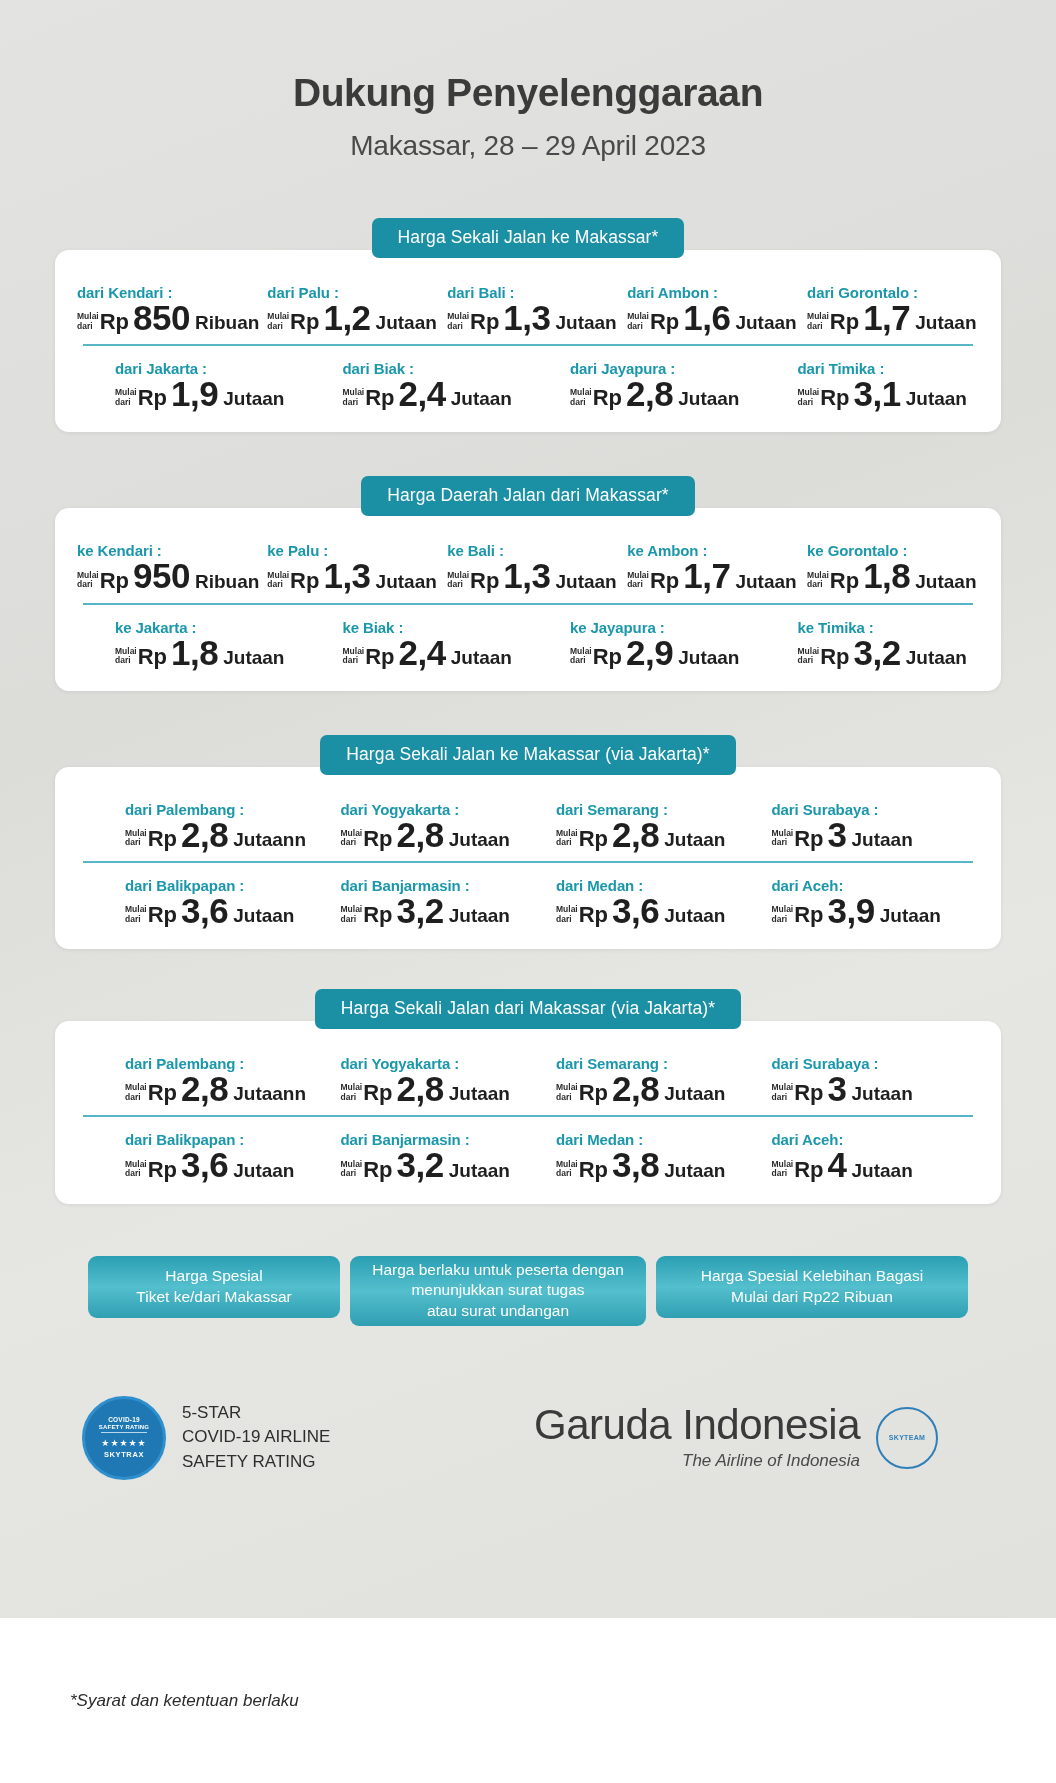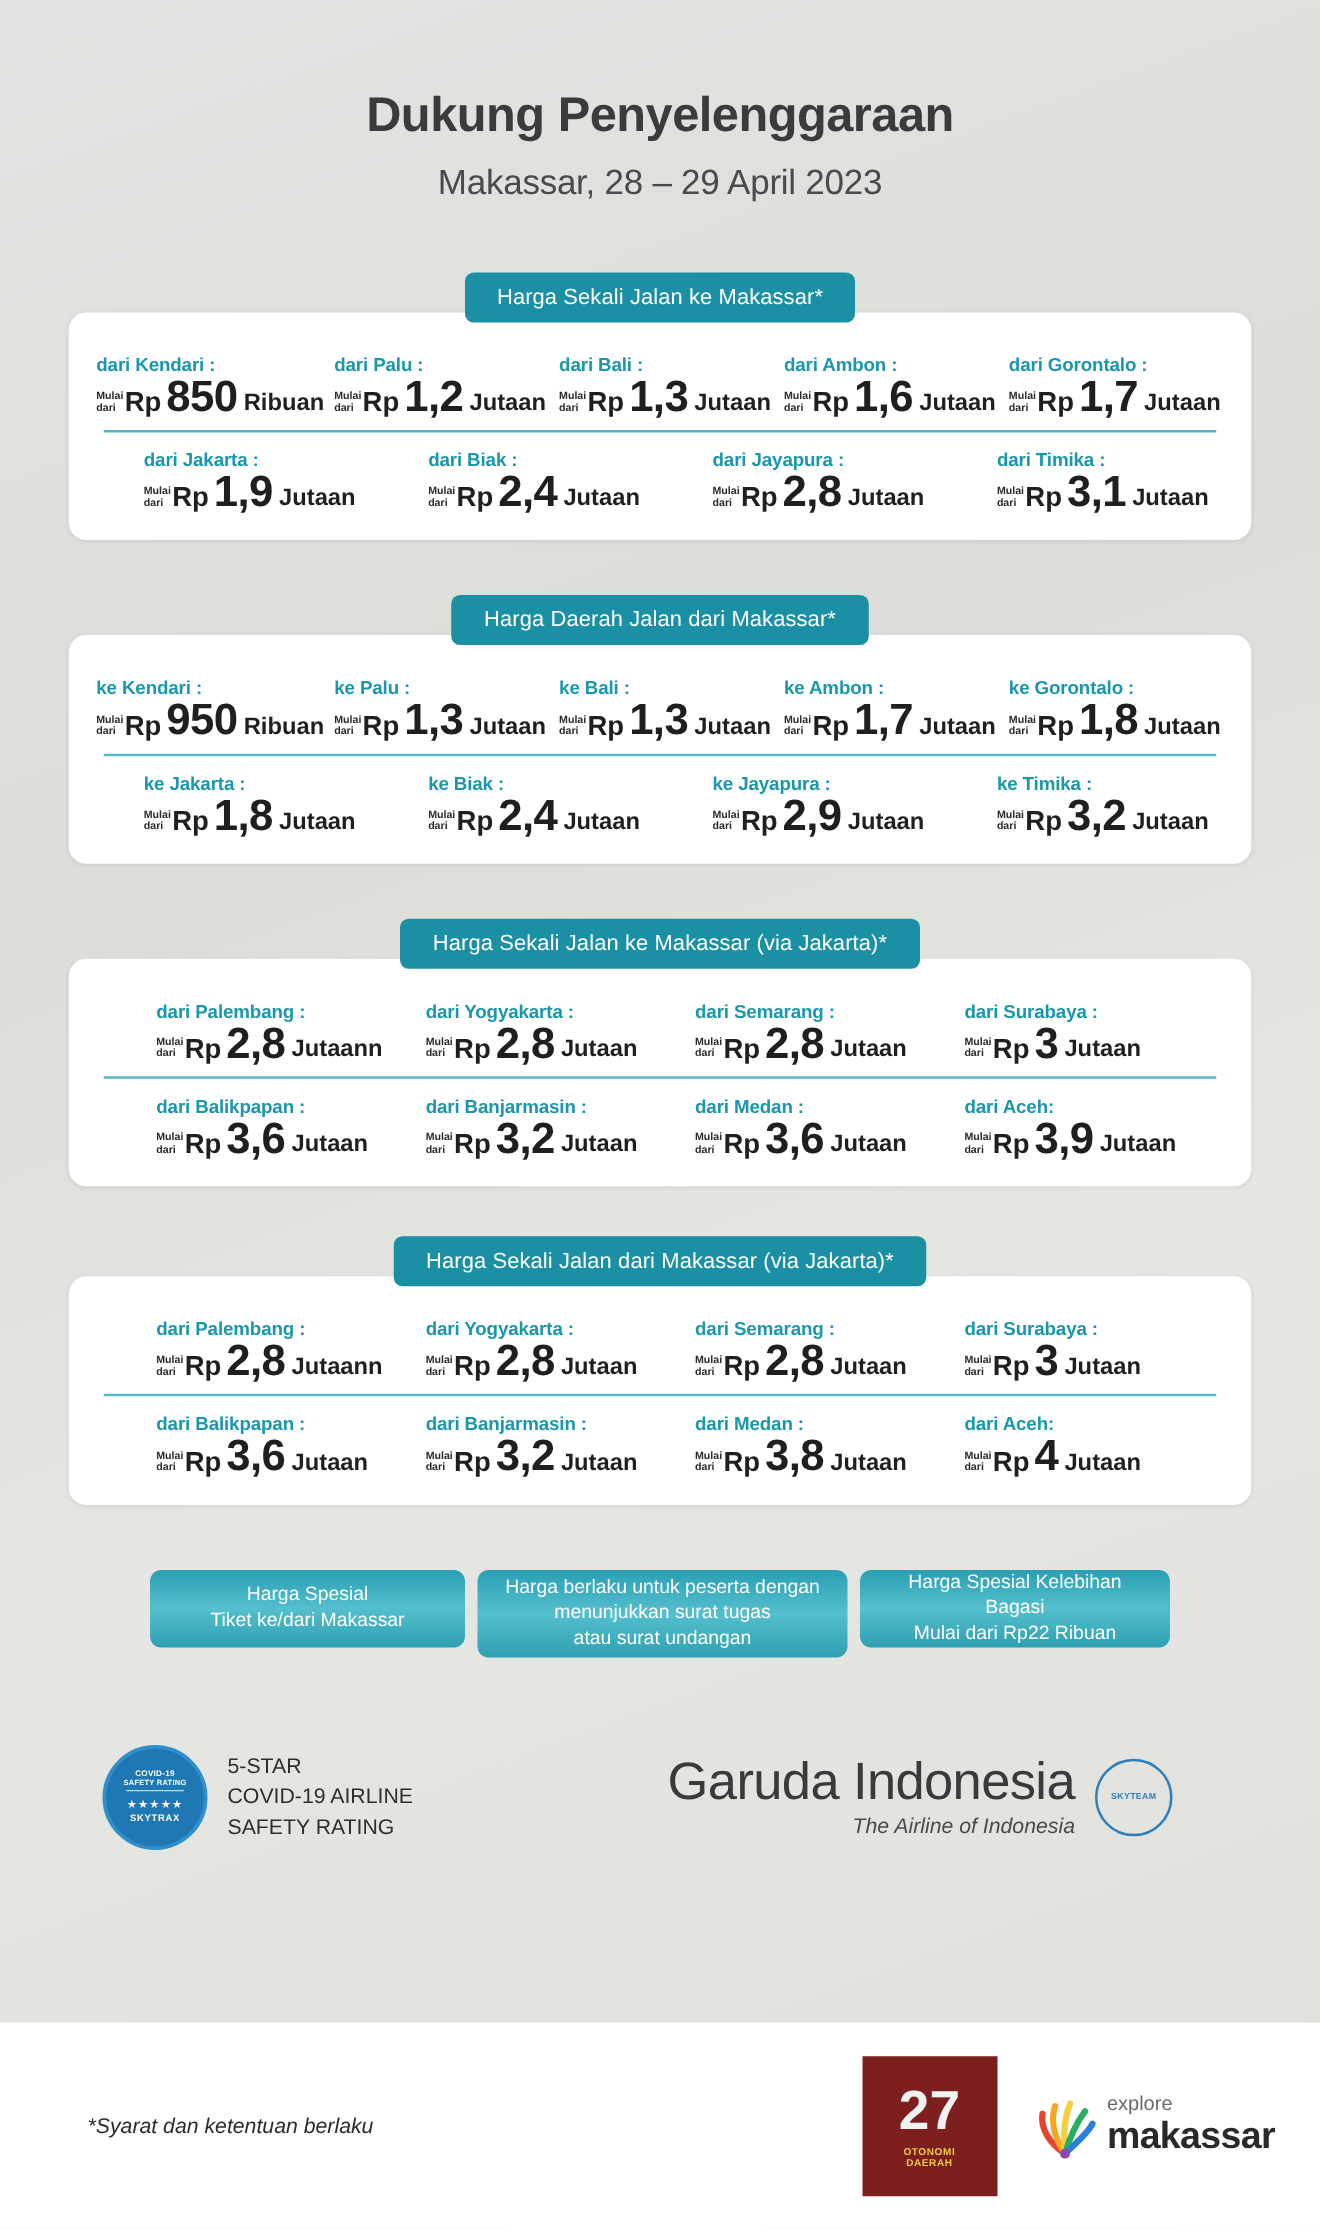--- a/index.html
+++ b/index.html
@@ -150,21 +150,21 @@
     border-radius: 9px;
     font-size: 15.5px;
     line-height: 1.32;
     padding: 16px 16px;
     display: flex;
     align-items: center;
     justify-content: center;
   }
   .pill.p1 { width: 252px; height: 62px; }
   .pill.p2 { width: 296px; height: 70px; }
-  .pill.p3 { width: 248px; height: 62px; }
+  .pill.p3 { width: 312px; height: 62px; }
 
   
   .brandrow {
     display: flex;
     align-items: center;
     margin-top: 70px;
     padding: 0 82px;
   }
   .skytrax {
     width: 84px; height: 84px;
@@ -779,38 +779,15 @@
       <div>
         <div class="g-name">Garuda Indonesia</div>
         <div class="g-tag">The Airline of Indonesia</div>
       </div>
       <div class="skyteam">SKYTEAM</div>
     </div>
   </div>
 
   <div class="footer">
     <div class="footnote">*Syarat dan ketentuan berlaku</div>
-    <div class="f-logos">
-      <div class="otda">
-        <div class="otda-num">27</div>
-        <div class="otda-t1">OTONOMI</div>
-        <div class="otda-t2">DAERAH</div>
-      </div>
-      <div class="explore">
-        <div class="ex-fan">
-          <svg width="52" height="52" viewBox="0 0 52 52">
-            <path d="M26 48 C14 40 6 28 8 16" stroke="#e8442e" stroke-width="5" fill="none" stroke-linecap="round"></path>
-            <path d="M26 48 C18 36 14 22 18 10" stroke="#f5a623" stroke-width="5" fill="none" stroke-linecap="round"></path>
-            <path d="M26 48 C24 34 26 18 30 8" stroke="#f4d03f" stroke-width="5" fill="none" stroke-linecap="round"></path>
-            <path d="M26 48 C30 34 36 22 42 14" stroke="#27ae60" stroke-width="5" fill="none" stroke-linecap="round"></path>
-            <path d="M26 48 C34 40 44 32 48 24" stroke="#2980d9" stroke-width="5" fill="none" stroke-linecap="round"></path>
-            <circle cx="26" cy="48" r="4" fill="#8e44ad"></circle>
-          </svg>
-        </div>
-        <div class="ex-text">
-          <div class="ex-1">explore</div>
-          <div class="ex-2">makassar</div>
-        </div>
-      </div>
-    </div>
   </div>
 
 </div>
 
 </body></html>

